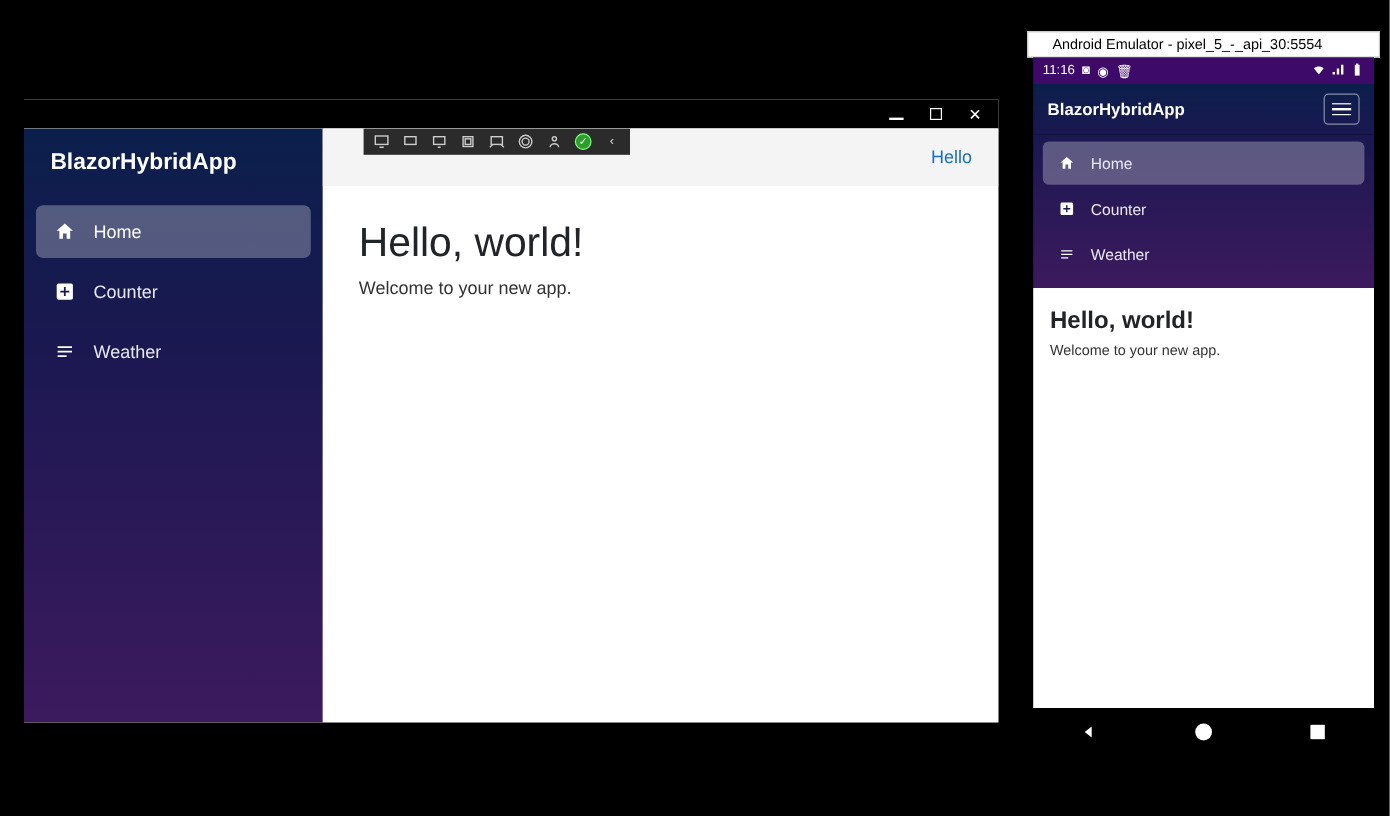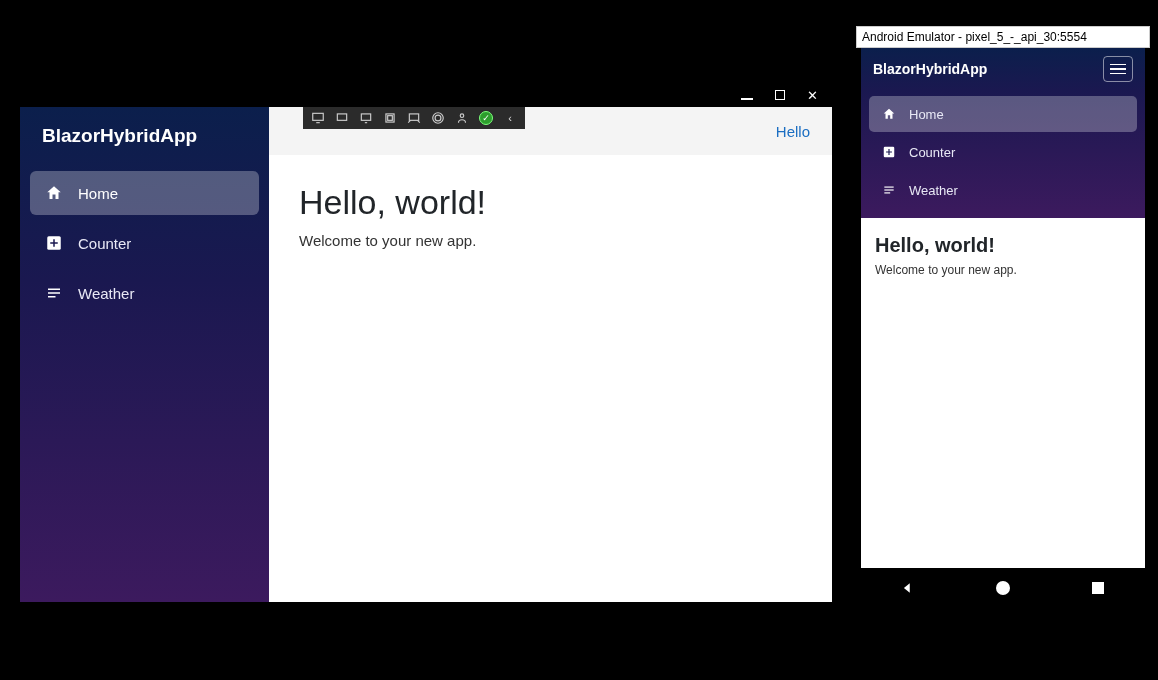--- a/index.html
+++ b/index.html
@@ -116,21 +116,21 @@
     left: 856px;
     top: 26px;
     width: 294px;
     height: 644px;
     background:#000;
   }
   .emu-title {
     height: 22px;
     background:#fff;
     font-size: 12px;
-    padding: 3px 5px;
+    padding: 3px 20px;
     color:#000;
     border:1px solid #ccc;
     white-space: nowrap;
     overflow: hidden;
   }
   .phone-frame {
     width: 284px;
     margin: 0 auto;
     background: #000;
     display:flex;
@@ -307,20 +307,40 @@
         <p>Welcome to your new app.</p>
       </div>
     </main>
   </div>
 </div>
 
 <div class="emulator-shell">
   <div class="emu-title">Android Emulator - pixel_5_-_api_30:5554</div>
   <div class="phone-frame">
 
+    <div class="status-bar">
+      <div class="status-left">
+        <span>11:16</span>
+        <span>◙</span>
+        <span>◉</span>
+        <span>🗑</span>
+      </div>
+      <div class="status-right">
+        <span><svg viewBox="0 0 24 24" fill="#fff">
+              <path d="M12 20l8-10c-4-4-12-4-16 0z"></path>
+            </svg></span>
+        <span><svg viewBox="0 0 24 24" fill="#fff">
+              <path d="M3 20h4v-4H3zM10 20h4V10h-4zM17 20h4V4h-4z"></path>
+            </svg></span>
+        <span><svg viewBox="0 0 24 24" fill="#fff">
+              <rect x="8" y="4" width="8" height="18"></rect>
+              <rect x="10" y="2" width="4" height="2"></rect>
+            </svg></span>
+      </div>
+    </div>
 
     <div class="m-header">
       <div class="m-brand">BlazorHybridApp</div>
       <div class="m-toggler">
         <span></span>
           <span></span>
           <span></span>
       </div>
     </div>
 

